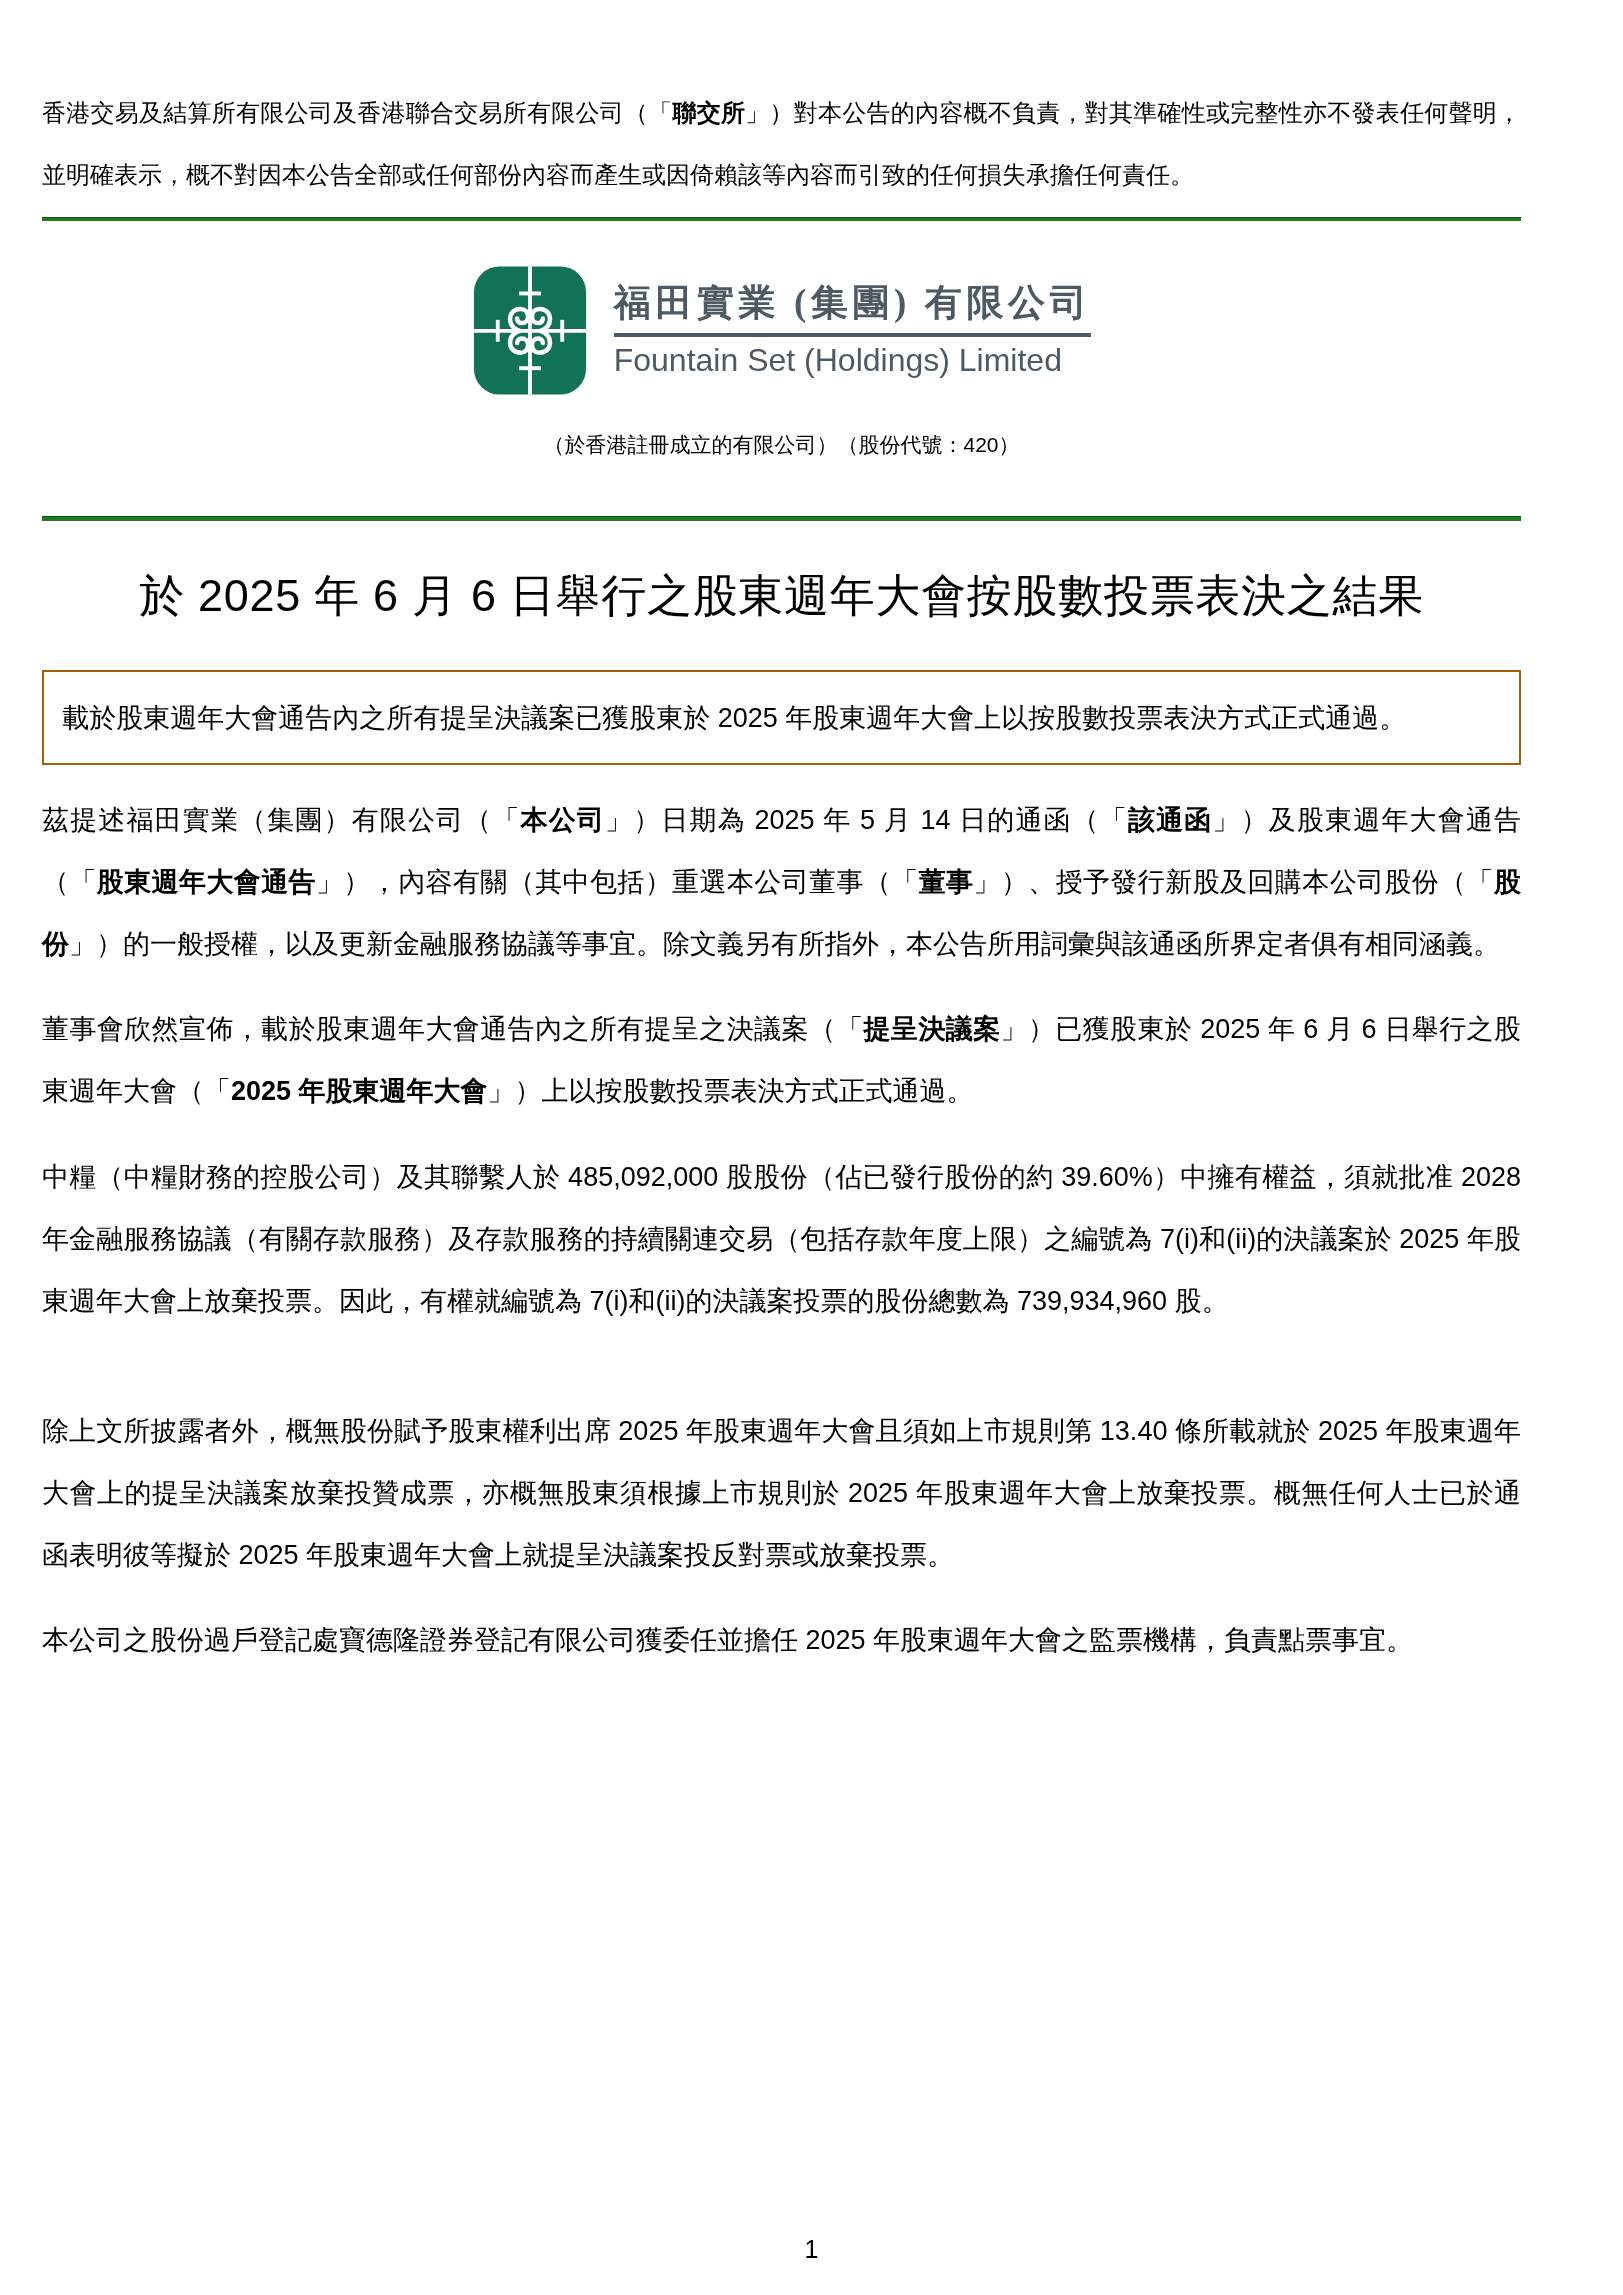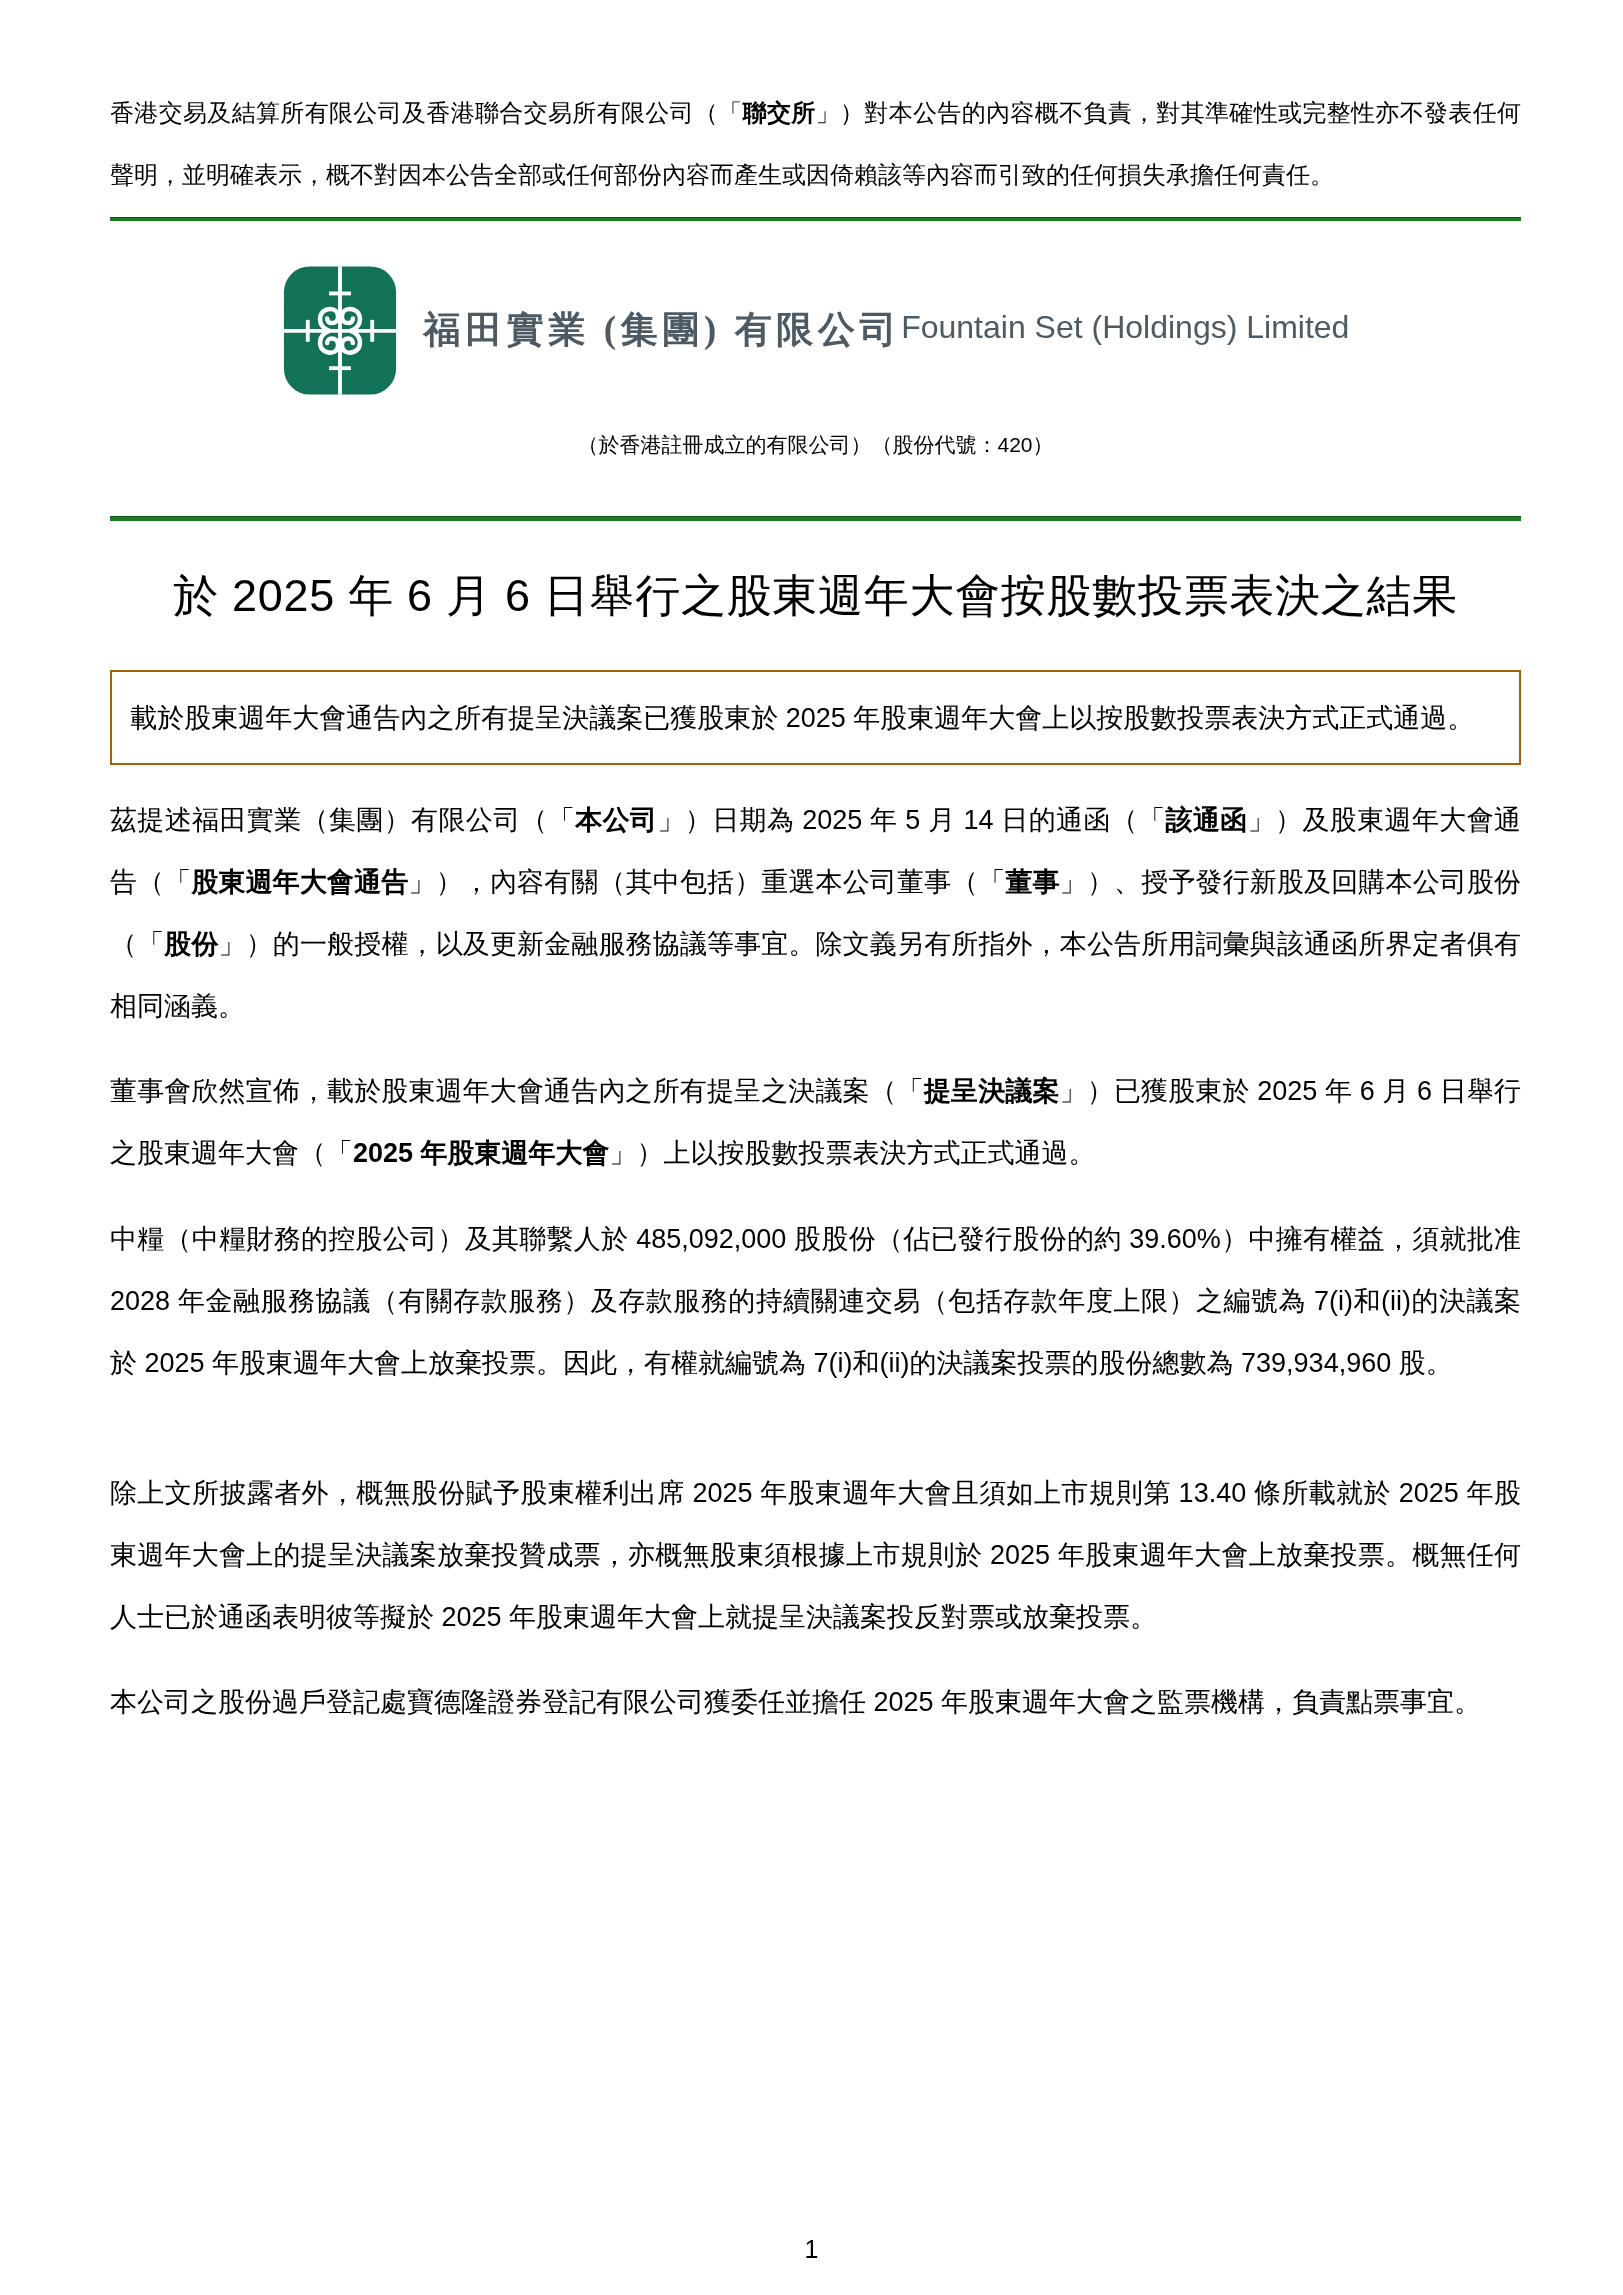--- a/index.html
+++ b/index.html
@@ -4,21 +4,21 @@
 <style>
   * { box-sizing: border-box; }
   html, body { margin: 0; padding: 0; background: #ffffff; }
   .page {
     width: 1623px;
     height: 2295px;
     margin: 0 auto;
     background: #ffffff;
     color: #000000;
     position: relative;
-    padding: 82px 102px 0 110px;
+    padding: 82px 102px 0 42px;
     font-family: "Liberation Sans", "DejaVu Sans", sans-serif;
     font-size: 27px;
     line-height: 62px;
     border-radius: 13px;
   }
   .disclaimer {
     font-size: 24px;
     line-height: 62px;
     text-align: justify;
     text-justify: inter-ideograph;
@@ -32,21 +32,21 @@
   .divider-top { margin-top: 10.5px; }
   .divider-mid { margin-top: 58px; }
   .logo-block {
     margin-top: 43px;
     display: flex;
     align-items: center;
     justify-content: center;
     gap: 26px;
   }
   .logo-mark { width: 116px; height: 133px; flex: 0 0 auto; }
-  .brand { display: flex; flex-direction: row; }
+  .brand { display: flex; flex-direction: column; }
   .brand-zh {
     font-family: "Liberation Serif", "DejaVu Serif", serif;
     font-size: 37px;
     font-weight: 700;
     letter-spacing: 4.6px;
     color: #4d5a63;
     line-height: 1.15;
     white-space: nowrap;
   }
   .brand-rule { height: 4.6px; background: #4d5a63; margin: 7.9px 0 5.2px 0; }

